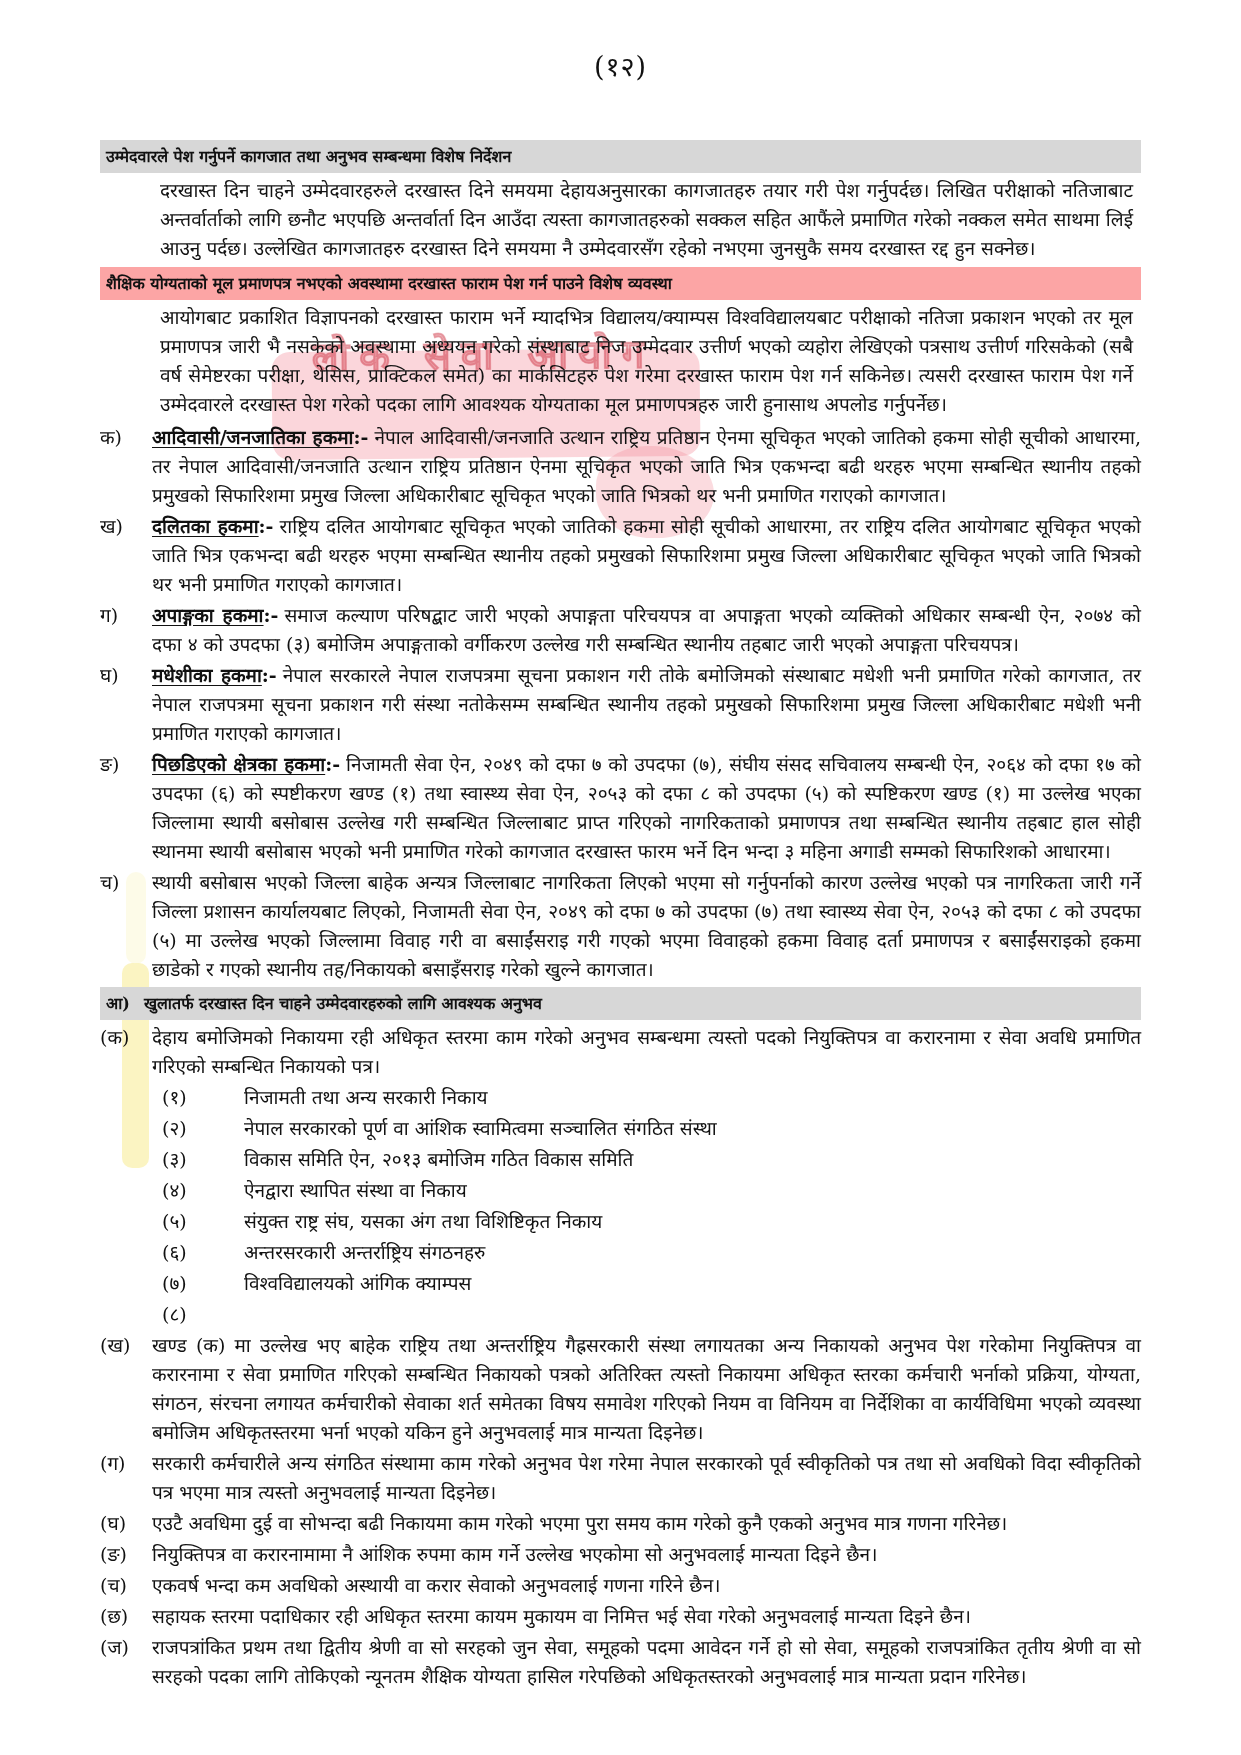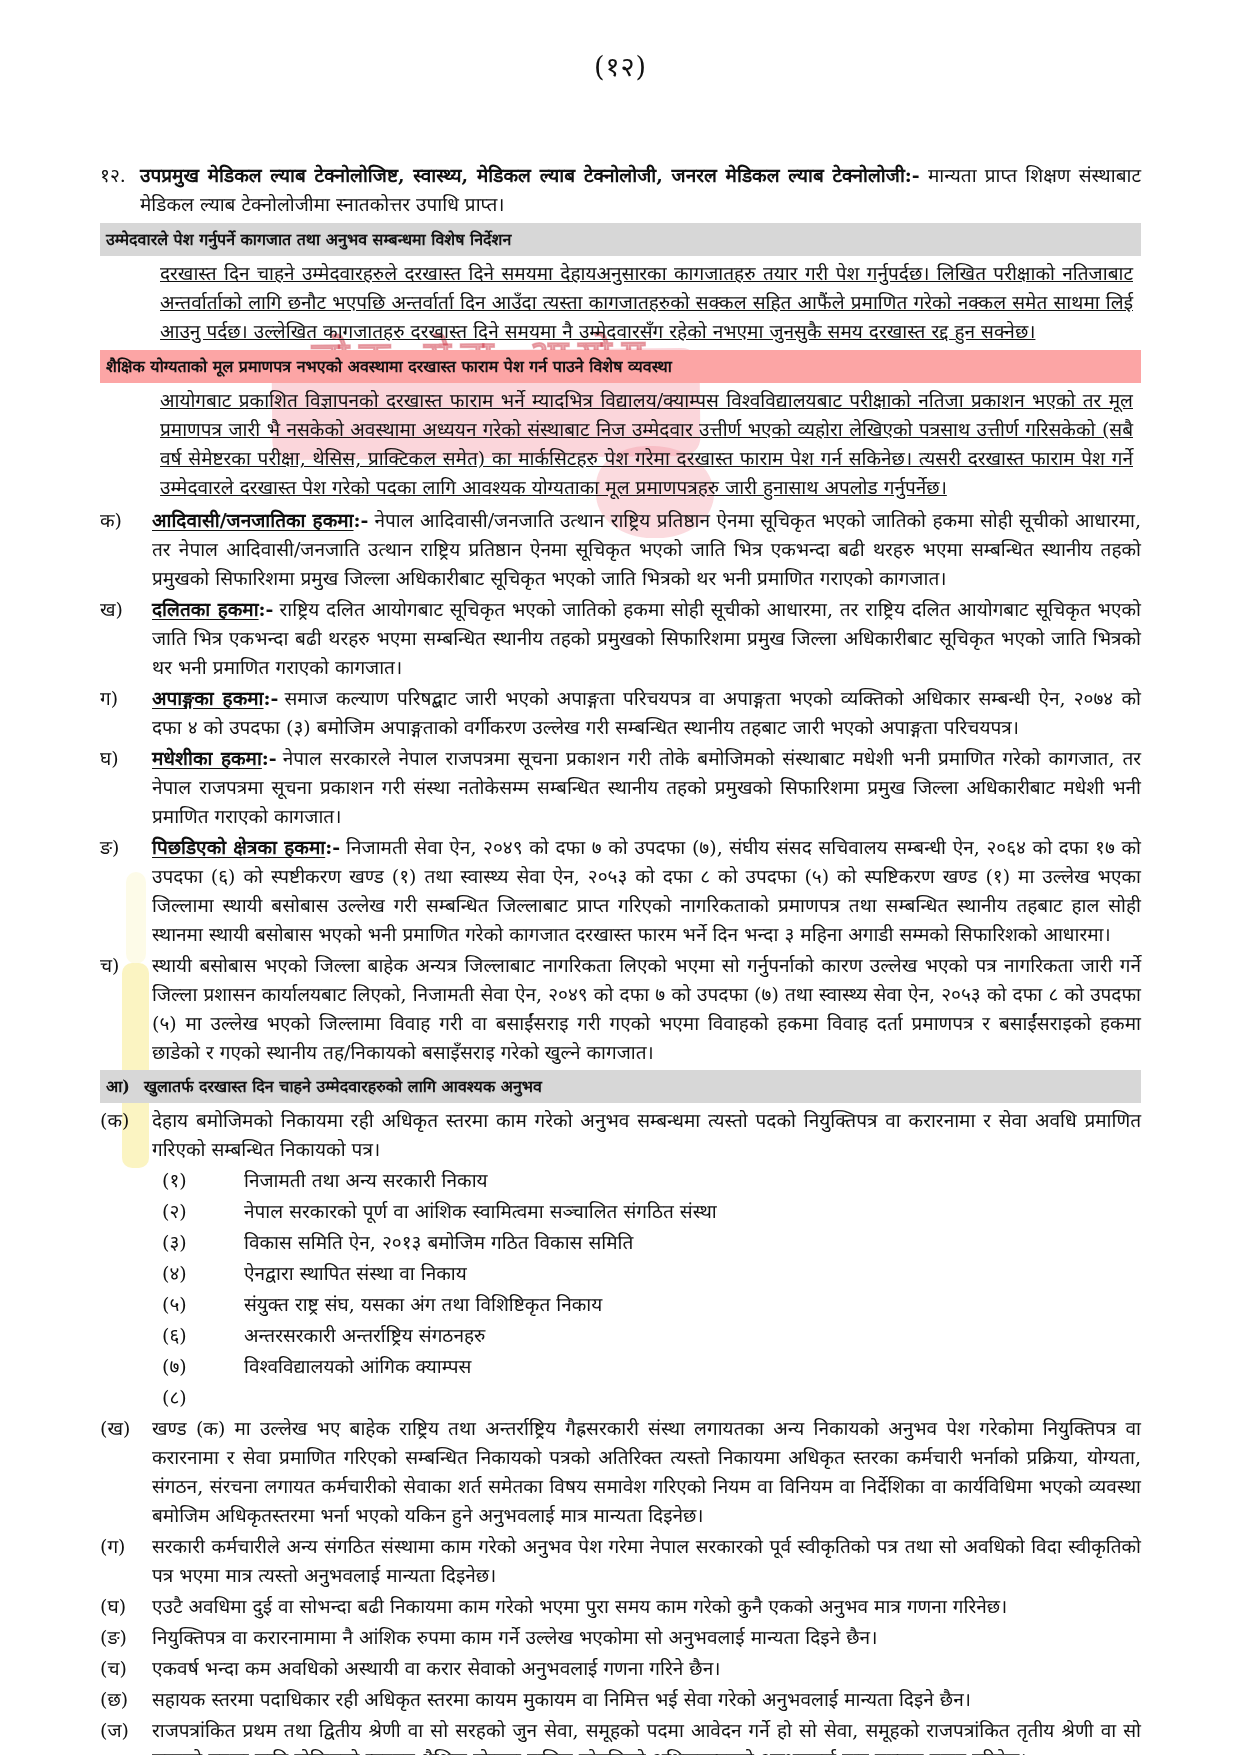--- a/index.html
+++ b/index.html
@@ -9,38 +9,38 @@
     color:#111;
   }
   .page{position:relative;width:1241px;height:1755px;}
   .content{
     position:relative;z-index:2;
     padding:52px 100px 0 100px;
     font-size:19px;line-height:29px;
   }
   .page-number{
     text-align:center;font-size:27px;line-height:30px;
-    margin-bottom:79px;letter-spacing:1px;
+    margin-bottom:58px;letter-spacing:1px;
   }
   
   .num-item{display:flex;margin-bottom:4px;}
   .num-label{flex:0 0 40px;}
   .num-body{flex:1;text-align:justify;}
   .num-body b{font-weight:bold;}
   
   .hdr{
     font-weight:bold;font-size:16px;line-height:31px;
     padding:1px 6px;margin:3px 0 3px 0;
   }
   .hdr.light{background:#d7d7d7;}
   .hdr.dark{background:#fca5a5;}
   .hdr .hdr-label{margin-right:14px;}
   
   .para{
-    margin:2px 8px 4px 0;padding-left:60px;text-align:justify;text-decoration:underline;
+    margin:2px 8px 4px 0;padding-left:60px;text-align:justify;
   }
   
   .li{display:flex;margin:2px 0;}
   .li-label{flex:0 0 52px;}
   .li-body{flex:1;text-align:justify;}
   .lead{font-weight:bold;text-decoration:underline;text-underline-offset:3px;}
   .cd{font-weight:bold;margin-right:6px;}
   
   .sub{display:flex;margin:2px 0;padding-left:62px;}
   .sub-label{flex:0 0 44px;}
@@ -80,27 +80,20 @@
   <div class="wm-blob2"></div>
   <div class="wm-text">लोक सेवा आयोग</div>
 
   <div class="hl-strip"></div>
   <div class="hl-strip-faint"></div>
 
   <div class="content">
 
     <div class="page-number">(१२)</div>
 
-    <div class="num-item">
-      <span class="num-label">१२.</span>
-      <div class="num-body">
-        <b>उपप्रमुख मेडिकल ल्याब टेक्नोलोजिष्ट, स्वास्थ्य, मेडिकल ल्याब टेक्नोलोजी, जनरल मेडिकल ल्याब टेक्नोलोजी:-</b>
-        <span>मान्यता प्राप्त शिक्षण संस्थाबाट मेडिकल ल्याब टेक्नोलोजीमा स्नातकोत्तर उपाधि प्राप्त।</span>
-      </div>
-    </div>
 
     <div class="hdr light">उम्मेदवारले पेश गर्नुपर्ने कागजात तथा अनुभव सम्बन्धमा विशेष निर्देशन</div>
     <p class="para">दरखास्त दिन चाहने उम्मेदवारहरुले दरखास्त दिने समयमा देहायअनुसारका कागजातहरु तयार गरी पेश गर्नुपर्दछ। लिखित परीक्षाको नतिजाबाट अन्तर्वार्ताको लागि छनौट भएपछि अन्तर्वार्ता दिन आउँदा त्यस्ता कागजातहरुको सक्कल सहित आफैंले प्रमाणित गरेको नक्कल समेत साथमा लिई आउनु पर्दछ। उल्लेखित कागजातहरु दरखास्त दिने समयमा नै उम्मेदवारसँग रहेको नभएमा जुनसुकै समय दरखास्त रद्द हुन सक्नेछ।</p>
 
     <div class="hdr dark">शैक्षिक योग्यताको मूल प्रमाणपत्र नभएको अवस्थामा दरखास्त फाराम पेश गर्न पाउने विशेष व्यवस्था</div>
     <p class="para">आयोगबाट प्रकाशित विज्ञापनको दरखास्त फाराम भर्ने म्यादभित्र विद्यालय/क्याम्पस विश्वविद्यालयबाट परीक्षाको नतिजा प्रकाशन भएको तर मूल प्रमाणपत्र जारी भै नसकेको अवस्थामा अध्ययन गरेको संस्थाबाट निज उम्मेदवार उत्तीर्ण भएको व्यहोरा लेखिएको पत्रसाथ उत्तीर्ण गरिसकेको (सबै वर्ष सेमेष्टरका परीक्षा, थेसिस, प्राक्टिकल समेत) का मार्कसिटहरु पेश गरेमा दरखास्त फाराम पेश गर्न सकिनेछ। त्यसरी दरखास्त फाराम पेश गर्ने उम्मेदवारले दरखास्त पेश गरेको पदका लागि आवश्यक योग्यताका मूल प्रमाणपत्रहरु जारी हुनासाथ अपलोड गर्नुपर्नेछ।</p>
 
 
     <div class="li">
       <span class="li-label">क)</span>

